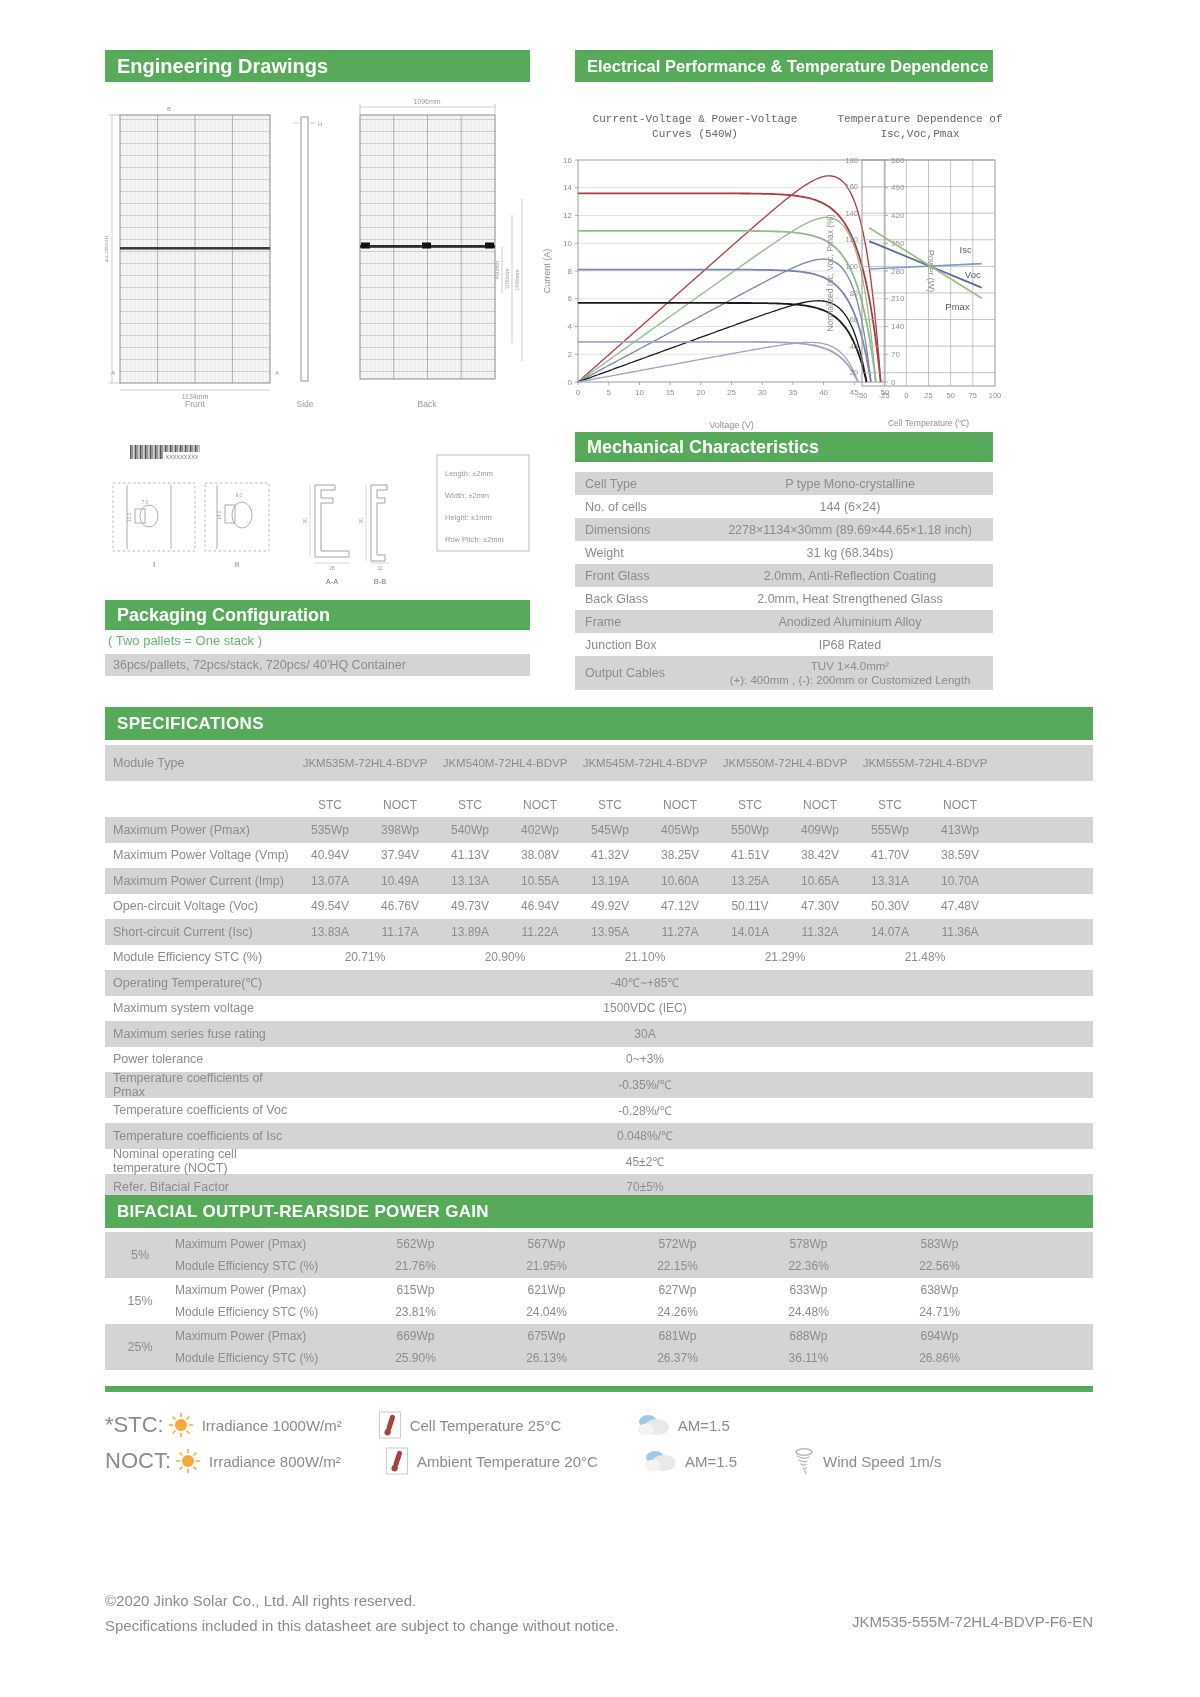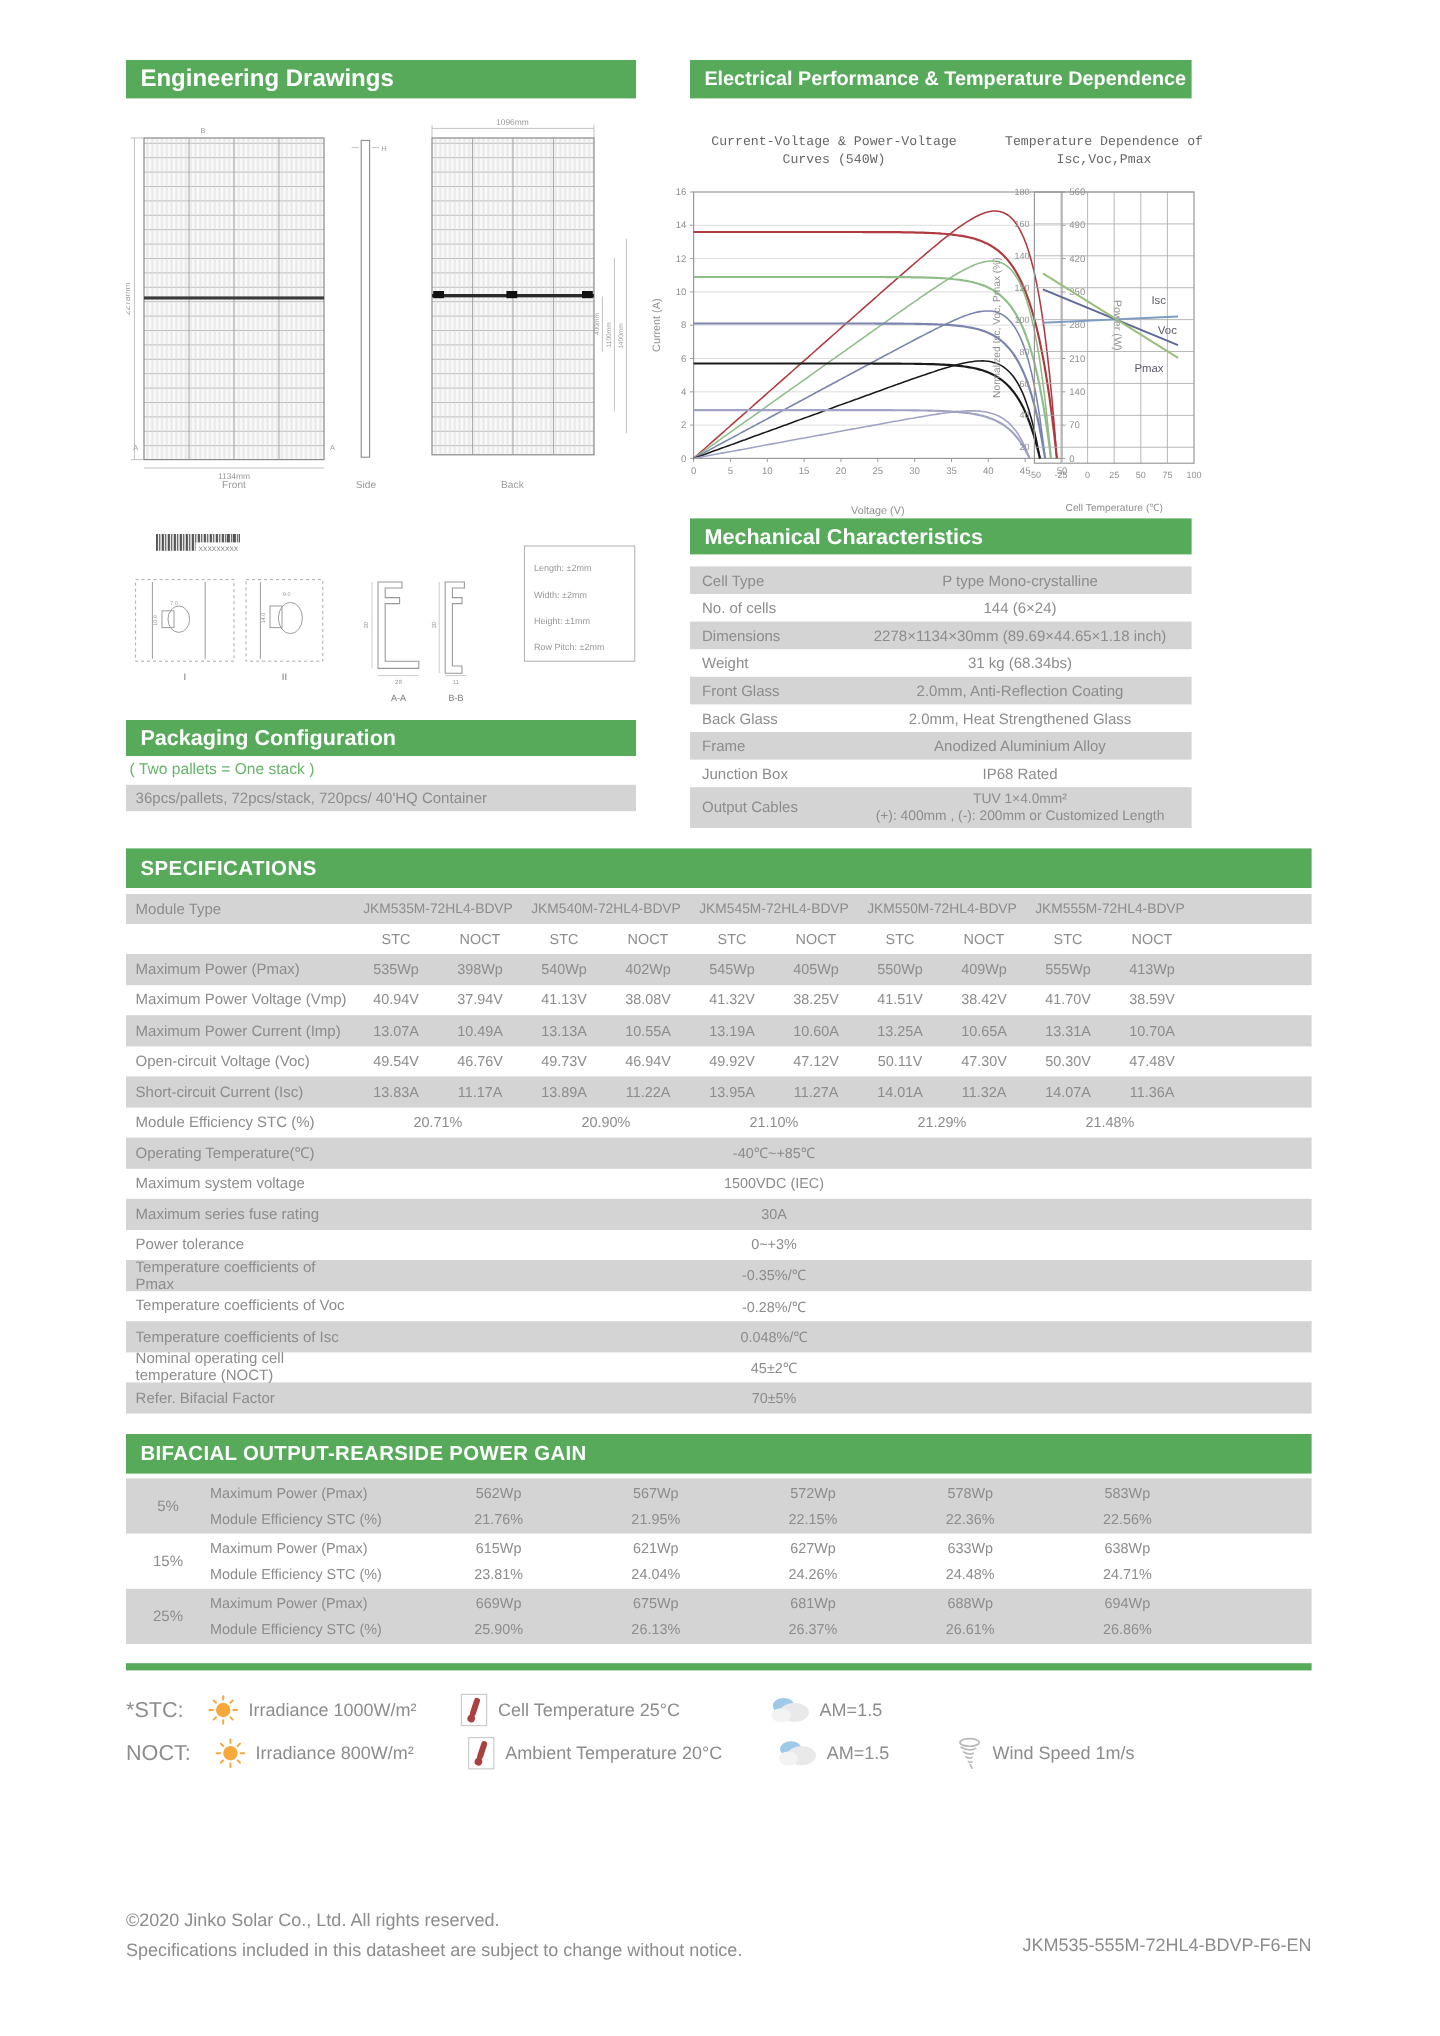--- a/index.html
+++ b/index.html
@@ -32,21 +32,21 @@
   .mech-value{flex:1;text-align:center;padding-right:0}
   .mech-row.tall .mech-value div{font-size:11.5px;line-height:14px}
 
   #pack-note{position:absolute;left:108px;top:633px;font-size:13px;color:#67b56b}
   #pack-bar{position:absolute;left:105px;top:654px;width:425px;height:22px;background:var(--rowgray);
             font-size:12.5px;line-height:22px;padding-left:8px}
 
   .spec-table{position:absolute;left:105px;top:745px;width:988px;font-size:12px}
   .spec-row{display:flex;align-items:center;height:25.5px}
   .spec-row.gray{background:var(--rowgray)}
-  .spec-row.modrow{height:25px;margin-bottom:1px}
+  .spec-row.modrow{height:36px;margin-bottom:12px}
   .spec-row.subhead{height:24px}
   .spec-label{width:190px;padding-left:8px;font-size:12.5px}
   .spec-mod{width:140px;display:flex}
   .spec-mod.modname{display:block;text-align:center;font-size:11.5px}
   .spec-mod.center{display:block;text-align:center}
   .spec-sub{width:70px;text-align:center}
   .spec-merged{width:700px;text-align:center}
 
   .bif-table{position:absolute;left:105px;top:1232px;width:988px;font-size:12px}
   .bif-group{display:flex;align-items:center;height:46px}
@@ -54,21 +54,21 @@
   .bif-gain{width:70px;text-align:center;font-size:12.5px}
   .bif-labels{width:175px}
   .bif-col{width:131px;text-align:center}
   .bif-line{height:22px;line-height:22px}
 
   #divider{position:absolute;left:105px;top:1386px;width:988px;height:6px;background:var(--green)}
 
   .legend-row{position:absolute;left:105px;display:flex;align-items:center;font-size:15px}
   #legend-stc{top:1410px}
   #legend-noct{top:1446px}
-  .legend-label{font-size:18px;margin-right:20px}
+  .legend-label{font-size:22px;margin-right:4px}
   .legend-item{display:flex;align-items:center}
   .legend-item.li1{width:210px}
   .legend-item.li2{width:258px}
   .legend-item.li3{width:150px}
   .legend-icon{margin-right:8px;display:flex;align-items:center}
 
   .copyright{position:absolute;left:105px;top:1588px;font-size:15px;line-height:25px}
   .doccode{position:absolute;left:700px;top:1613px;width:393px;text-align:right;font-size:15px}
 
   svg text{font-family:"Liberation Sans",sans-serif}
@@ -642,21 +642,21 @@
         <div class="bif-col">
           <div class="bif-line">675Wp</div>
           <div class="bif-line">26.13%</div>
         </div>
         <div class="bif-col">
           <div class="bif-line">681Wp</div>
           <div class="bif-line">26.37%</div>
         </div>
         <div class="bif-col">
           <div class="bif-line">688Wp</div>
-          <div class="bif-line">26.61%</div>
+          <div class="bif-line">36.11%</div>
         </div>
         <div class="bif-col">
           <div class="bif-line">694Wp</div>
           <div class="bif-line">26.86%</div>
         </div>
       </div>
     </div>
 
   <div id="divider"></div>
 

